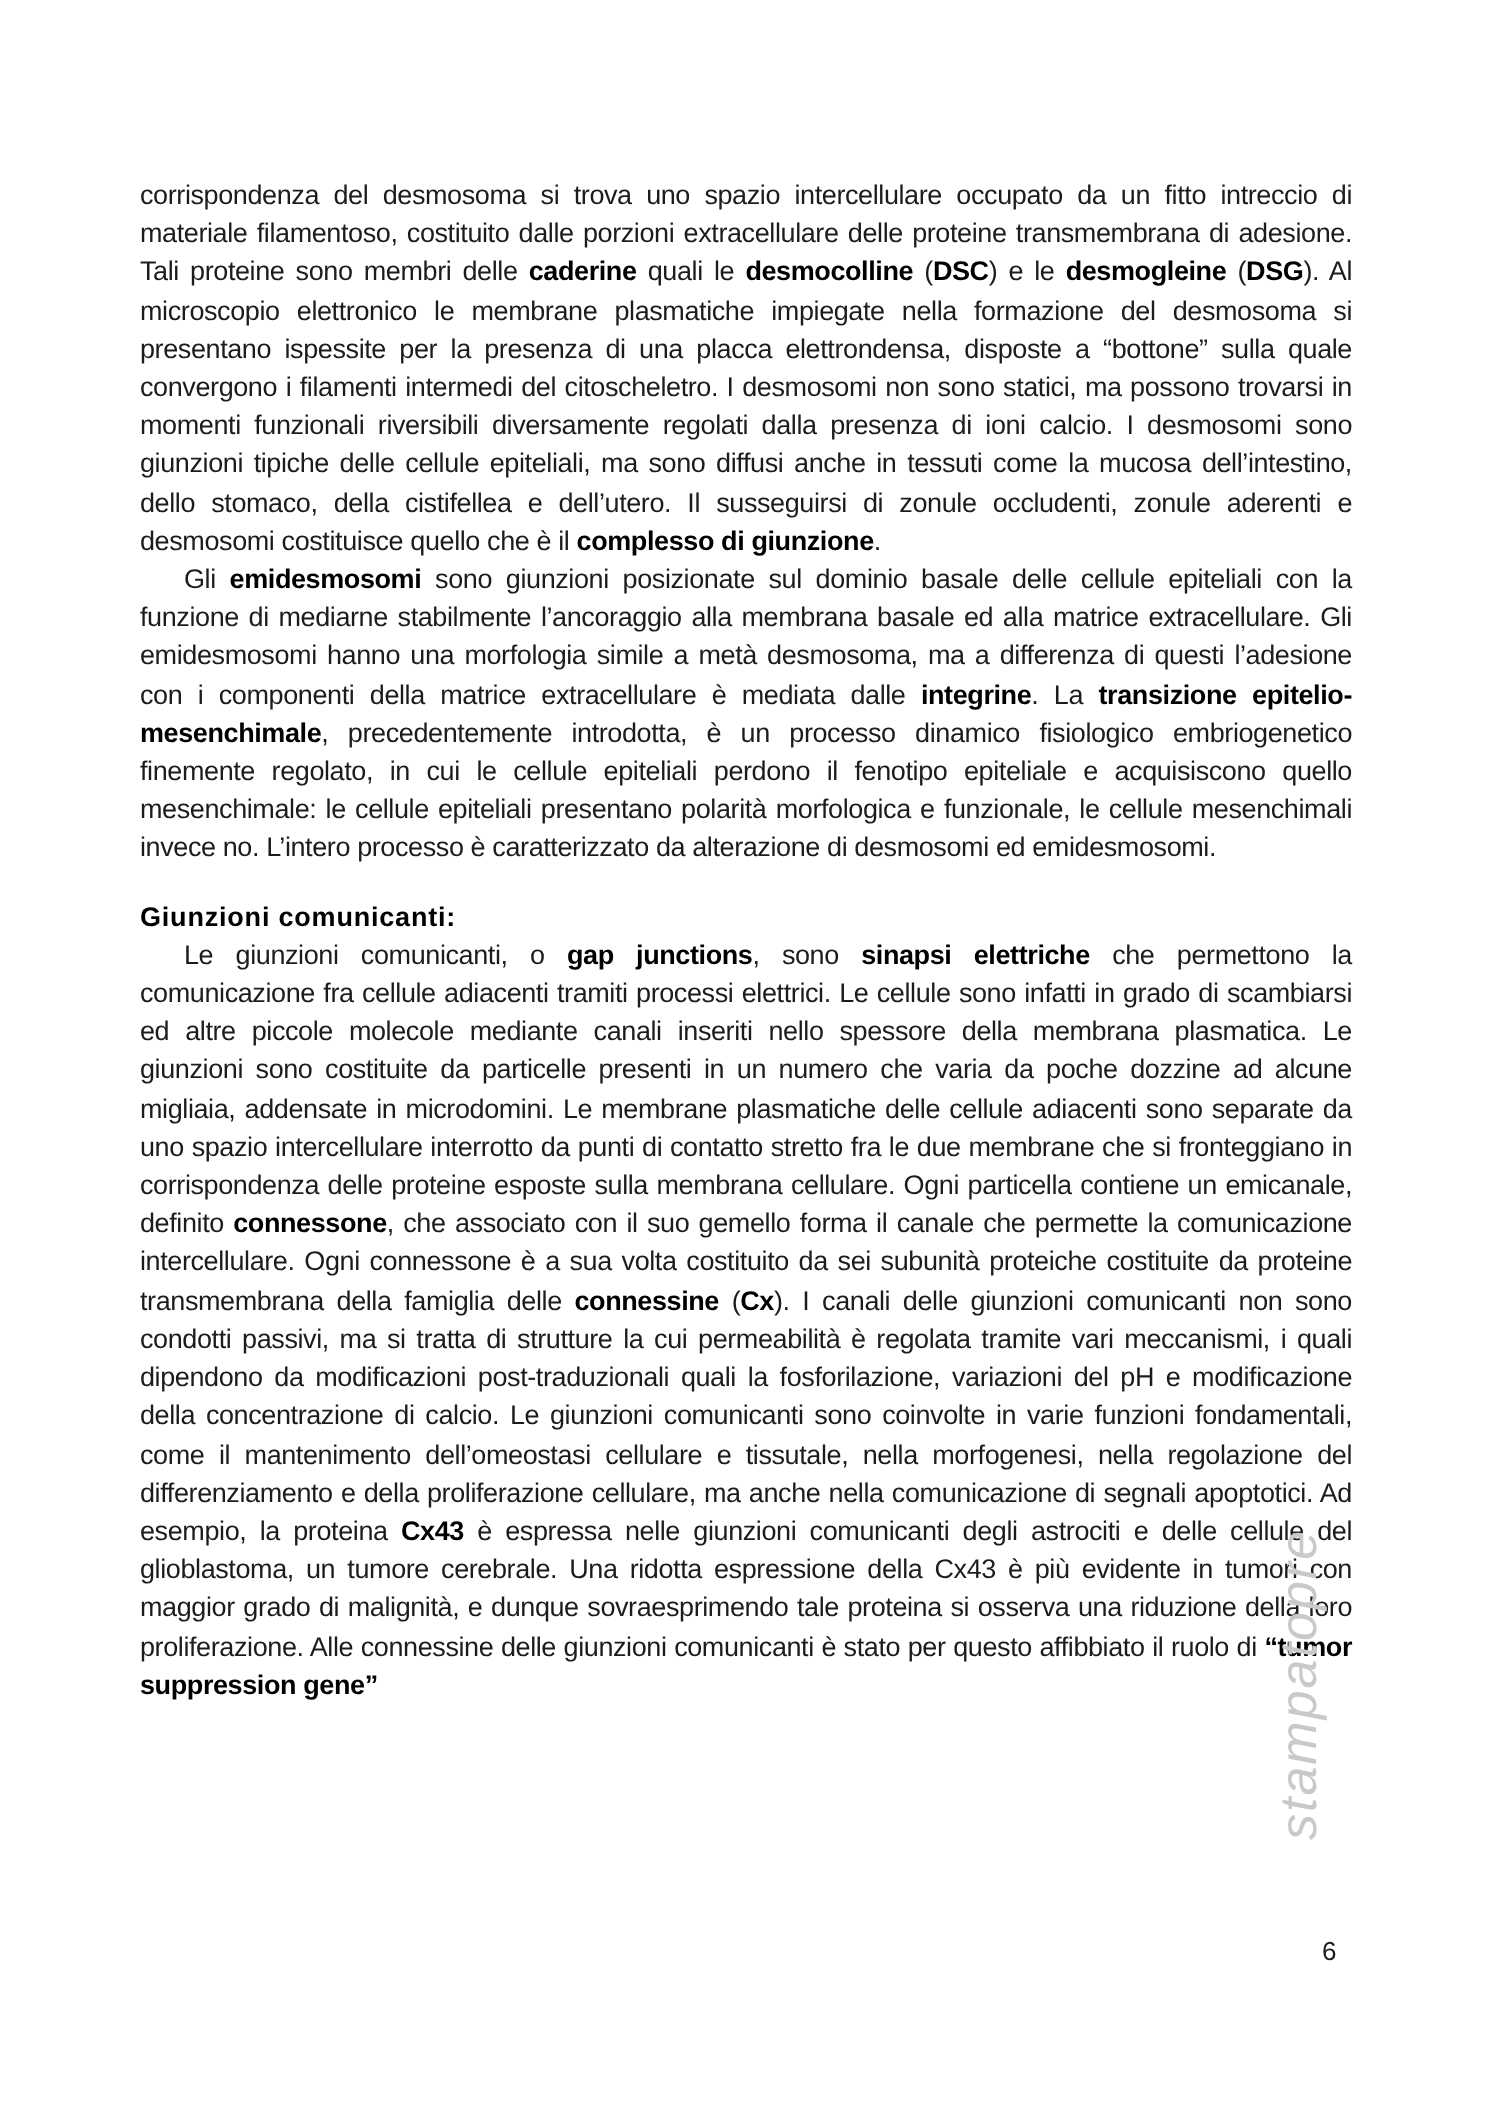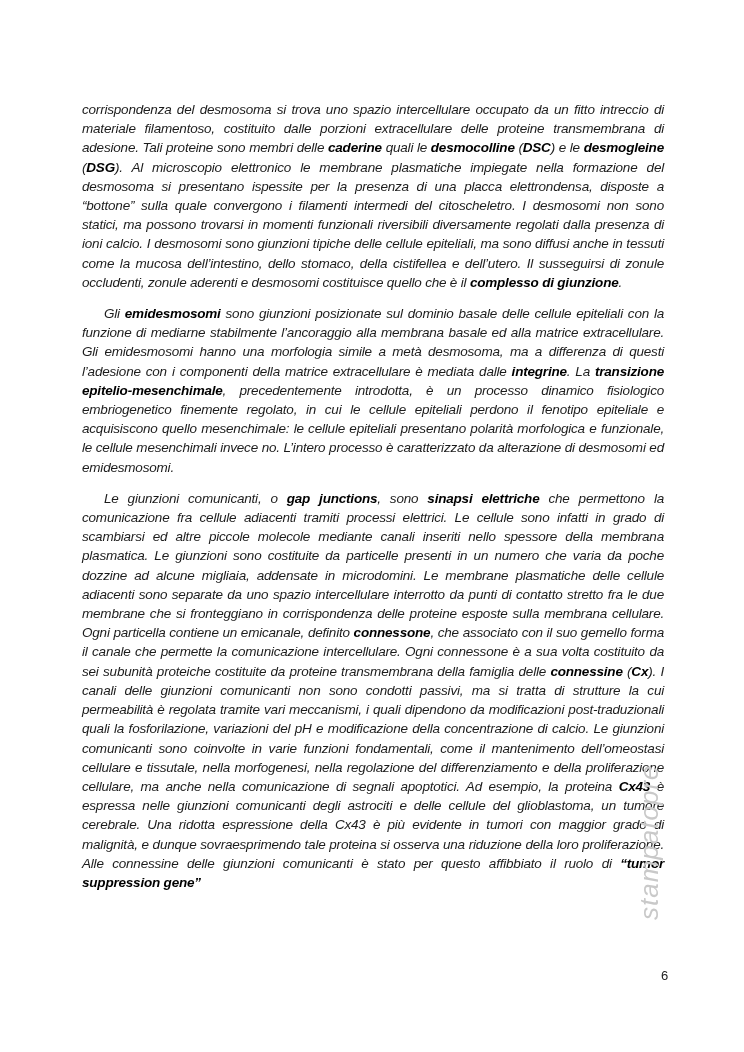--- a/index.html
+++ b/index.html
@@ -15,21 +15,21 @@
     position: absolute;
     left: 70px;
     top: 88px;
     width: 606px;
     color: #1c1c1c;
     font-size: 13.5px;
     line-height: 19.2px;
     letter-spacing: -0.2px;
     text-align: justify;
   }
-  .content p { margin: 12px; font-style: italic; }
+  .content p { margin: 0; }
   .content p.indent { text-indent: 22px; }
   .content p.heading {
     font-weight: bold;
     text-align: left;
     letter-spacing: 0.4px;
     margin-top: 15px;
     text-indent: 0;
   }
   .content b { color: #000000; }
   .watermark {
@@ -53,17 +53,18 @@
     color: #1c1c1c;
   }
 </style>
 </head>
 <body>
 
 <div class="page">
   <div class="content" id="doc-content">
       <p class=""><span>corrispondenza del desmosoma si trova uno spazio intercellulare occupato da un fitto intreccio di materiale filamentoso, costituito dalle porzioni extracellulare delle proteine transmembrana di adesione. Tali proteine sono membri delle </span><b>caderine</b><span> quali le </span><b>desmocolline</b><span> (</span><b>DSC</b><span>) e le </span><b>desmogleine</b><span> (</span><b>DSG</b><span>). Al microscopio elettronico le membrane plasmatiche impiegate nella formazione del desmosoma si presentano ispessite per la presenza di una placca elettrondensa, disposte a “bottone” sulla quale convergono i filamenti intermedi del citoscheletro. I desmosomi non sono statici, ma possono trovarsi in momenti funzionali riversibili diversamente regolati dalla presenza di ioni calcio. I desmosomi sono giunzioni tipiche delle cellule epiteliali, ma sono diffusi anche in tessuti come la mucosa dell’intestino, dello stomaco, della cistifellea e dell’utero. Il susseguirsi di zonule occludenti, zonule aderenti e desmosomi costituisce quello che è il </span><b>complesso di giunzione</b><span>.</span></p>
       <p class=" indent"><span>Gli </span><b>emidesmosomi</b><span> sono giunzioni posizionate sul dominio basale delle cellule epiteliali con la funzione di mediarne stabilmente l’ancoraggio alla membrana basale ed alla matrice extracellulare. Gli emidesmosomi hanno una morfologia simile a metà desmosoma, ma a differenza di questi l’adesione con i componenti della matrice extracellulare è mediata dalle </span><b>integrine</b><span>. La </span><b>transizione epitelio-mesenchimale</b><span>, precedentemente introdotta, è un processo dinamico fisiologico embriogenetico finemente regolato, in cui le cellule epiteliali perdono il fenotipo epiteliale e acquisiscono quello mesenchimale: le cellule epiteliali presentano polarità morfologica e funzionale, le cellule mesenchimali invece no. L’intero processo è caratterizzato da alterazione di desmosomi ed emidesmosomi.</span></p>
+      <p class="heading" style="color: rgb(224, 35, 30);"><b>Giunzioni comunicanti:</b></p>
       <p class=" indent"><span>Le giunzioni comunicanti, o </span><b>gap junctions</b><span>, sono </span><b>sinapsi elettriche</b><span> che permettono la comunicazione fra cellule adiacenti tramiti processi elettrici. Le cellule sono infatti in grado di scambiarsi ed altre piccole molecole mediante canali inseriti nello spessore della membrana plasmatica. Le giunzioni sono costituite da particelle presenti in un numero che varia da poche dozzine ad alcune migliaia, addensate in microdomini. Le membrane plasmatiche delle cellule adiacenti sono separate da uno spazio intercellulare interrotto da punti di contatto stretto fra le due membrane che si fronteggiano in corrispondenza delle proteine esposte sulla membrana cellulare. Ogni particella contiene un emicanale, definito </span><b>connessone</b><span>, che associato con il suo gemello forma il canale che permette la comunicazione intercellulare. Ogni connessone è a sua volta costituito da sei subunità proteiche costituite da proteine transmembrana della famiglia delle </span><b>connessine</b><span> (</span><b>Cx</b><span>). I canali delle giunzioni comunicanti non sono condotti passivi, ma si tratta di strutture la cui permeabilità è regolata tramite vari meccanismi, i quali dipendono da modificazioni post-traduzionali quali la fosforilazione, variazioni del pH e modificazione della concentrazione di calcio. Le giunzioni comunicanti sono coinvolte in varie funzioni fondamentali, come il mantenimento dell’omeostasi cellulare e tissutale, nella morfogenesi, nella regolazione del differenziamento e della proliferazione cellulare, ma anche nella comunicazione di segnali apoptotici.  Ad esempio, la proteina </span><b>Cx43</b><span> è espressa nelle giunzioni comunicanti degli astrociti e delle cellule del glioblastoma, un tumore cerebrale. Una ridotta espressione della Cx43 è più evidente in tumori con maggior grado di malignità, e dunque sovraesprimendo tale proteina si osserva una riduzione della loro proliferazione. Alle connessine delle giunzioni comunicanti è stato per questo affibbiato il ruolo di </span><b>“tumor suppression gene”</b></p>
     </div>
   <div class="watermark">stampatopre</div>
   <div class="page-number">6</div>
 </div>
 
 </body></html>

